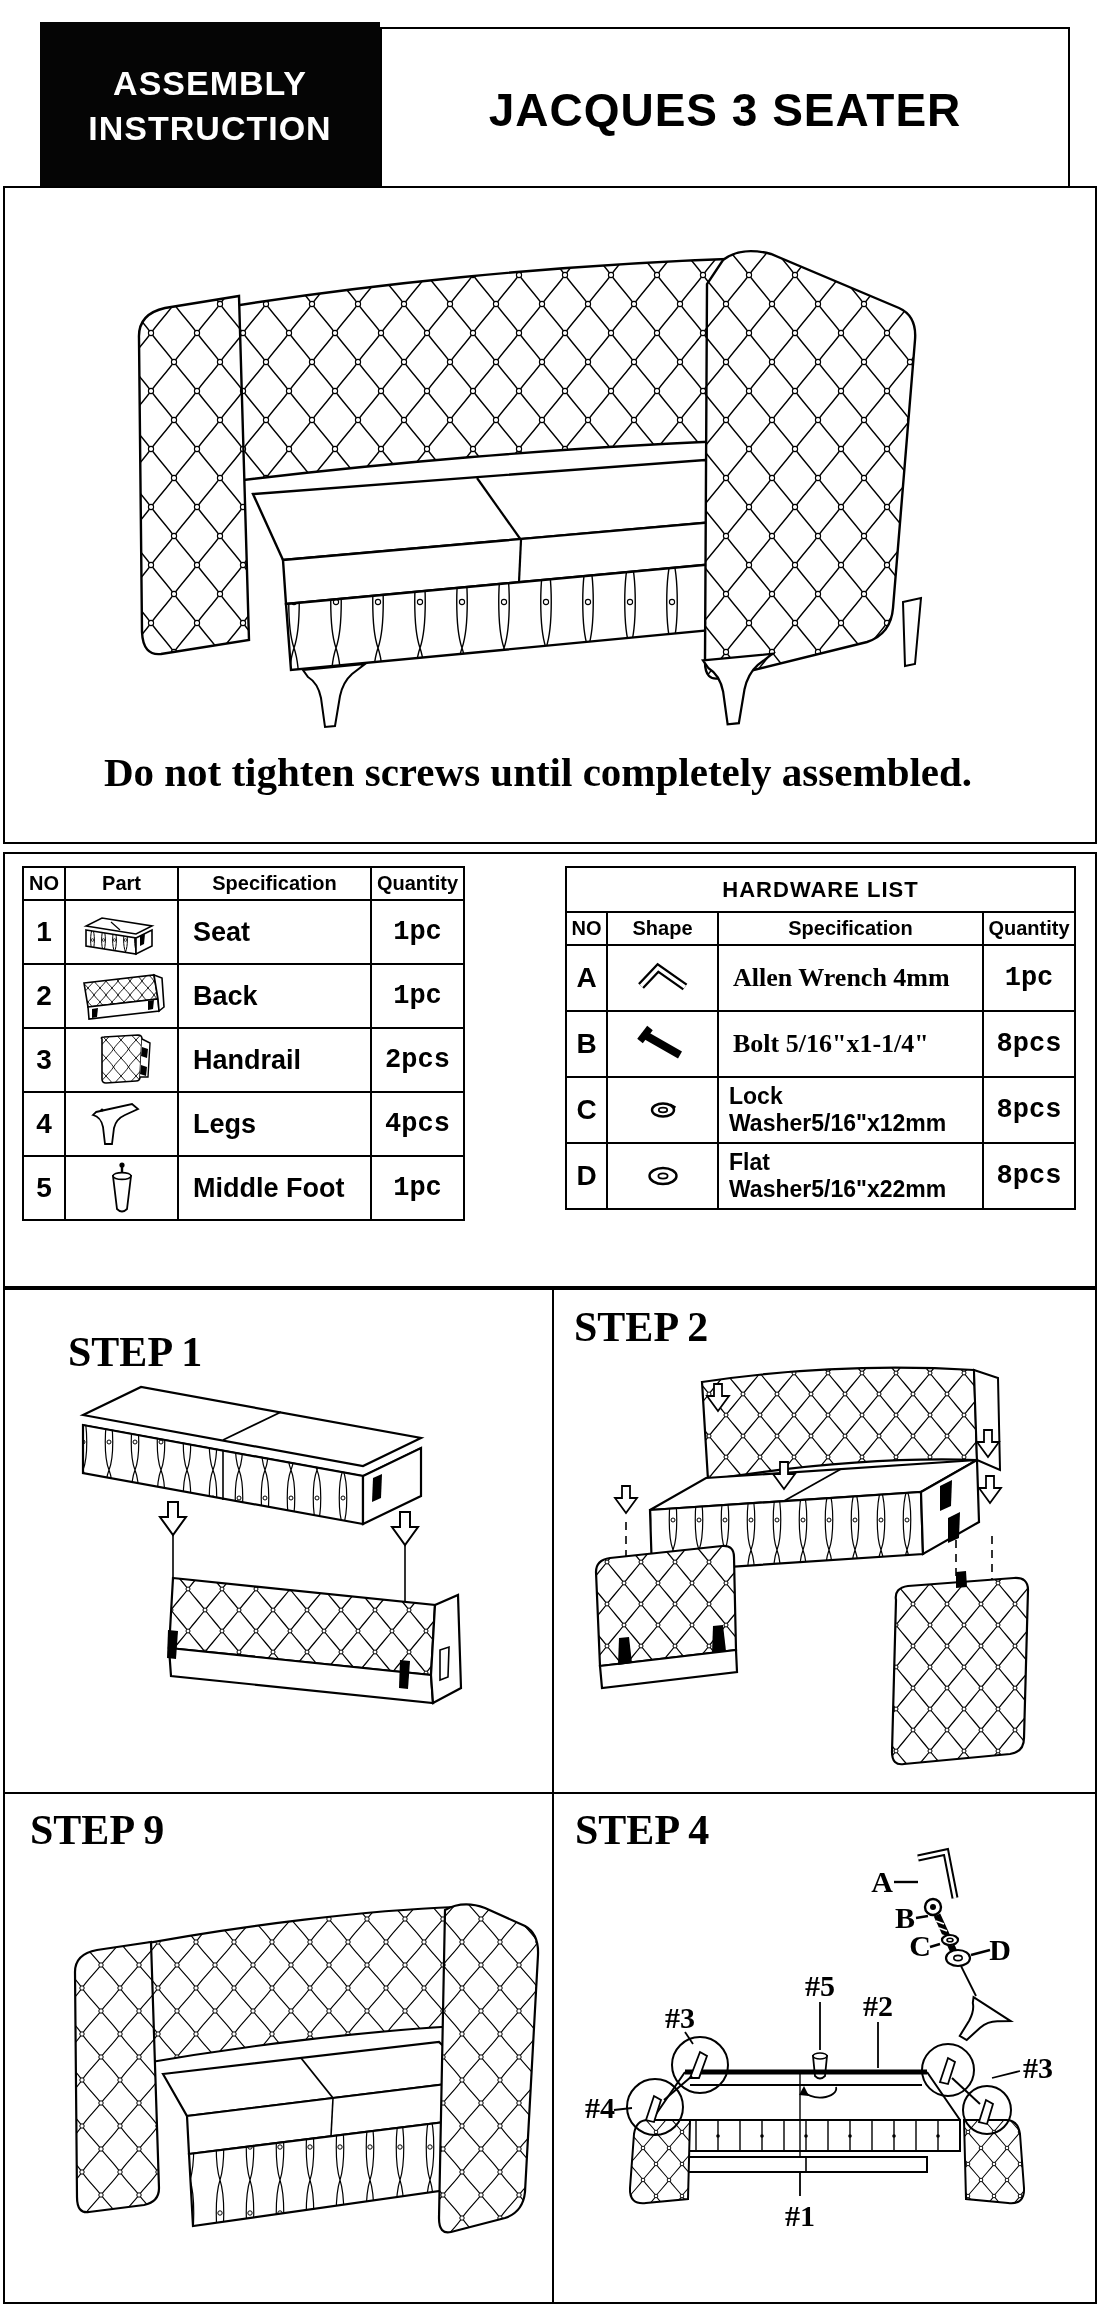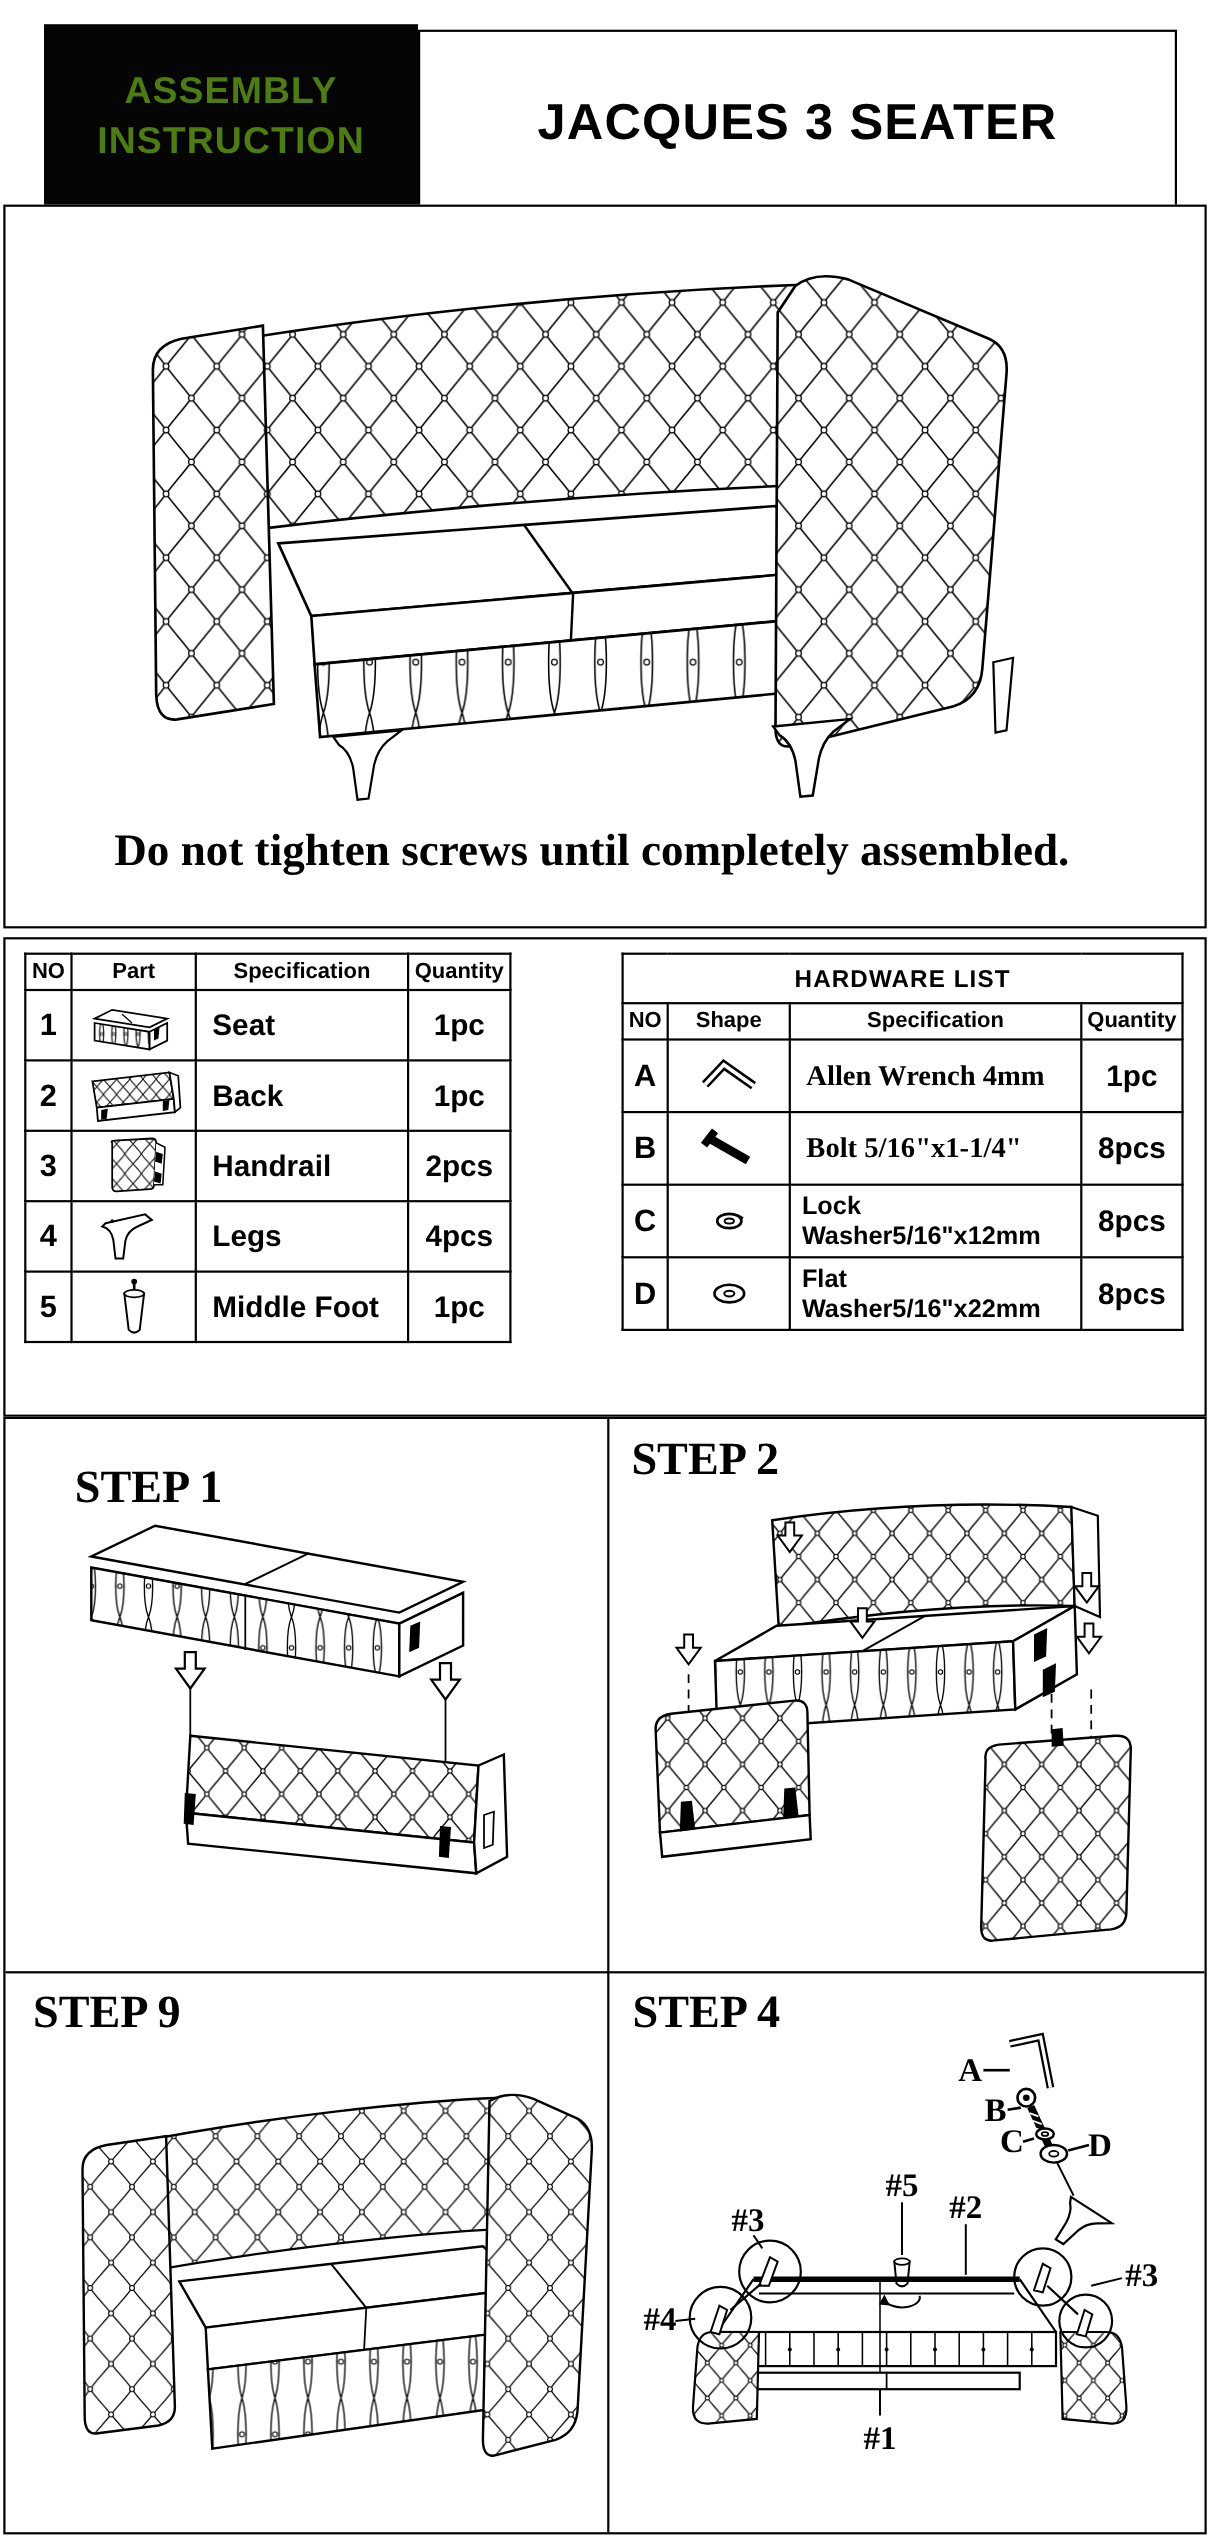--- a/index.html
+++ b/index.html
@@ -3,21 +3,21 @@
 <meta charset="utf-8">
 <style>
   * { box-sizing: border-box; margin: 0; padding: 0; }
   html,body { background:#fff; }
   body { width:1100px; height:2310px; position:relative; font-family:"Liberation Sans",sans-serif; color:#000; }
   .abs { position:absolute; }
 
   
   .badge { left:40px; top:22px; width:340px; height:167px; background:#050505;
            display:flex; flex-direction:column; justify-content:center; align-items:center;
-           color:#4d7c0f; font-weight:bold; font-size:34px; letter-spacing:1px; line-height:1.3; }
+           color:#ffffff; font-weight:bold; font-size:34px; letter-spacing:1px; line-height:1.3; }
   .title-box { left:380px; top:27px; width:690px; height:166px; border:2px solid #000; background:#fff;
            display:flex; align-items:center; justify-content:center; }
   .title-box span { font-size:46px; font-weight:bold; letter-spacing:1px; }
 
   
   .panel { border:2px solid #000; background:#fff; }
   .panelA { left:3px; top:186px; width:1094px; height:658px; }
   .panelB { left:3px; top:852px; width:1094px; height:436px; }
   .steps-grid { left:3px; top:1288px; width:1094px; height:1016px; border:2px solid #000; background:#fff; }
   .vdiv { left:547px; top:0; width:2px; height:100%; background:#000; }
@@ -30,21 +30,21 @@
   table { border-collapse:collapse; table-layout:fixed; position:absolute; background:#fff; }
   td { border:2px solid #000; font-weight:bold; text-align:center; vertical-align:middle; overflow:hidden; }
   tr.title-row td { height:45px; font-size:22px; letter-spacing:1px; }
   tr.head-row td { height:33px; font-size:20px; }
   .parts-table { left:22px; top:866px; width:441px; }
   .parts-table tr.body-row td { height:64px; }
   .hw-table { left:565px; top:866px; width:509px; }
   .hw-table tr.body-row td { height:66px; }
   td.no-cell { font-size:28px; }
   td.spec-cell { font-size:27px; text-align:left; padding-left:14px; }
-  td.qty-cell { font-size:27px; }
+  td.qty-cell { font-size:27px;font-family:Liberation Mono, monospace; }
   td.spec-serif { font-family:"Liberation Serif",serif; font-size:26px; }
   td.spec-small { font-size:23px; padding-left:10px; }
   td.icon-cell svg { display:block; margin:0 auto; }
 
   
   h2.step-heading { position:absolute; font-family:"Liberation Serif",serif; font-weight:bold; font-size:42px; }
   svg .ln { stroke:#000; fill:none; }
   svg text.callout { font-family:"Liberation Serif",serif; font-weight:bold; font-size:30px; fill:#000; }
 </style>
 </head>

